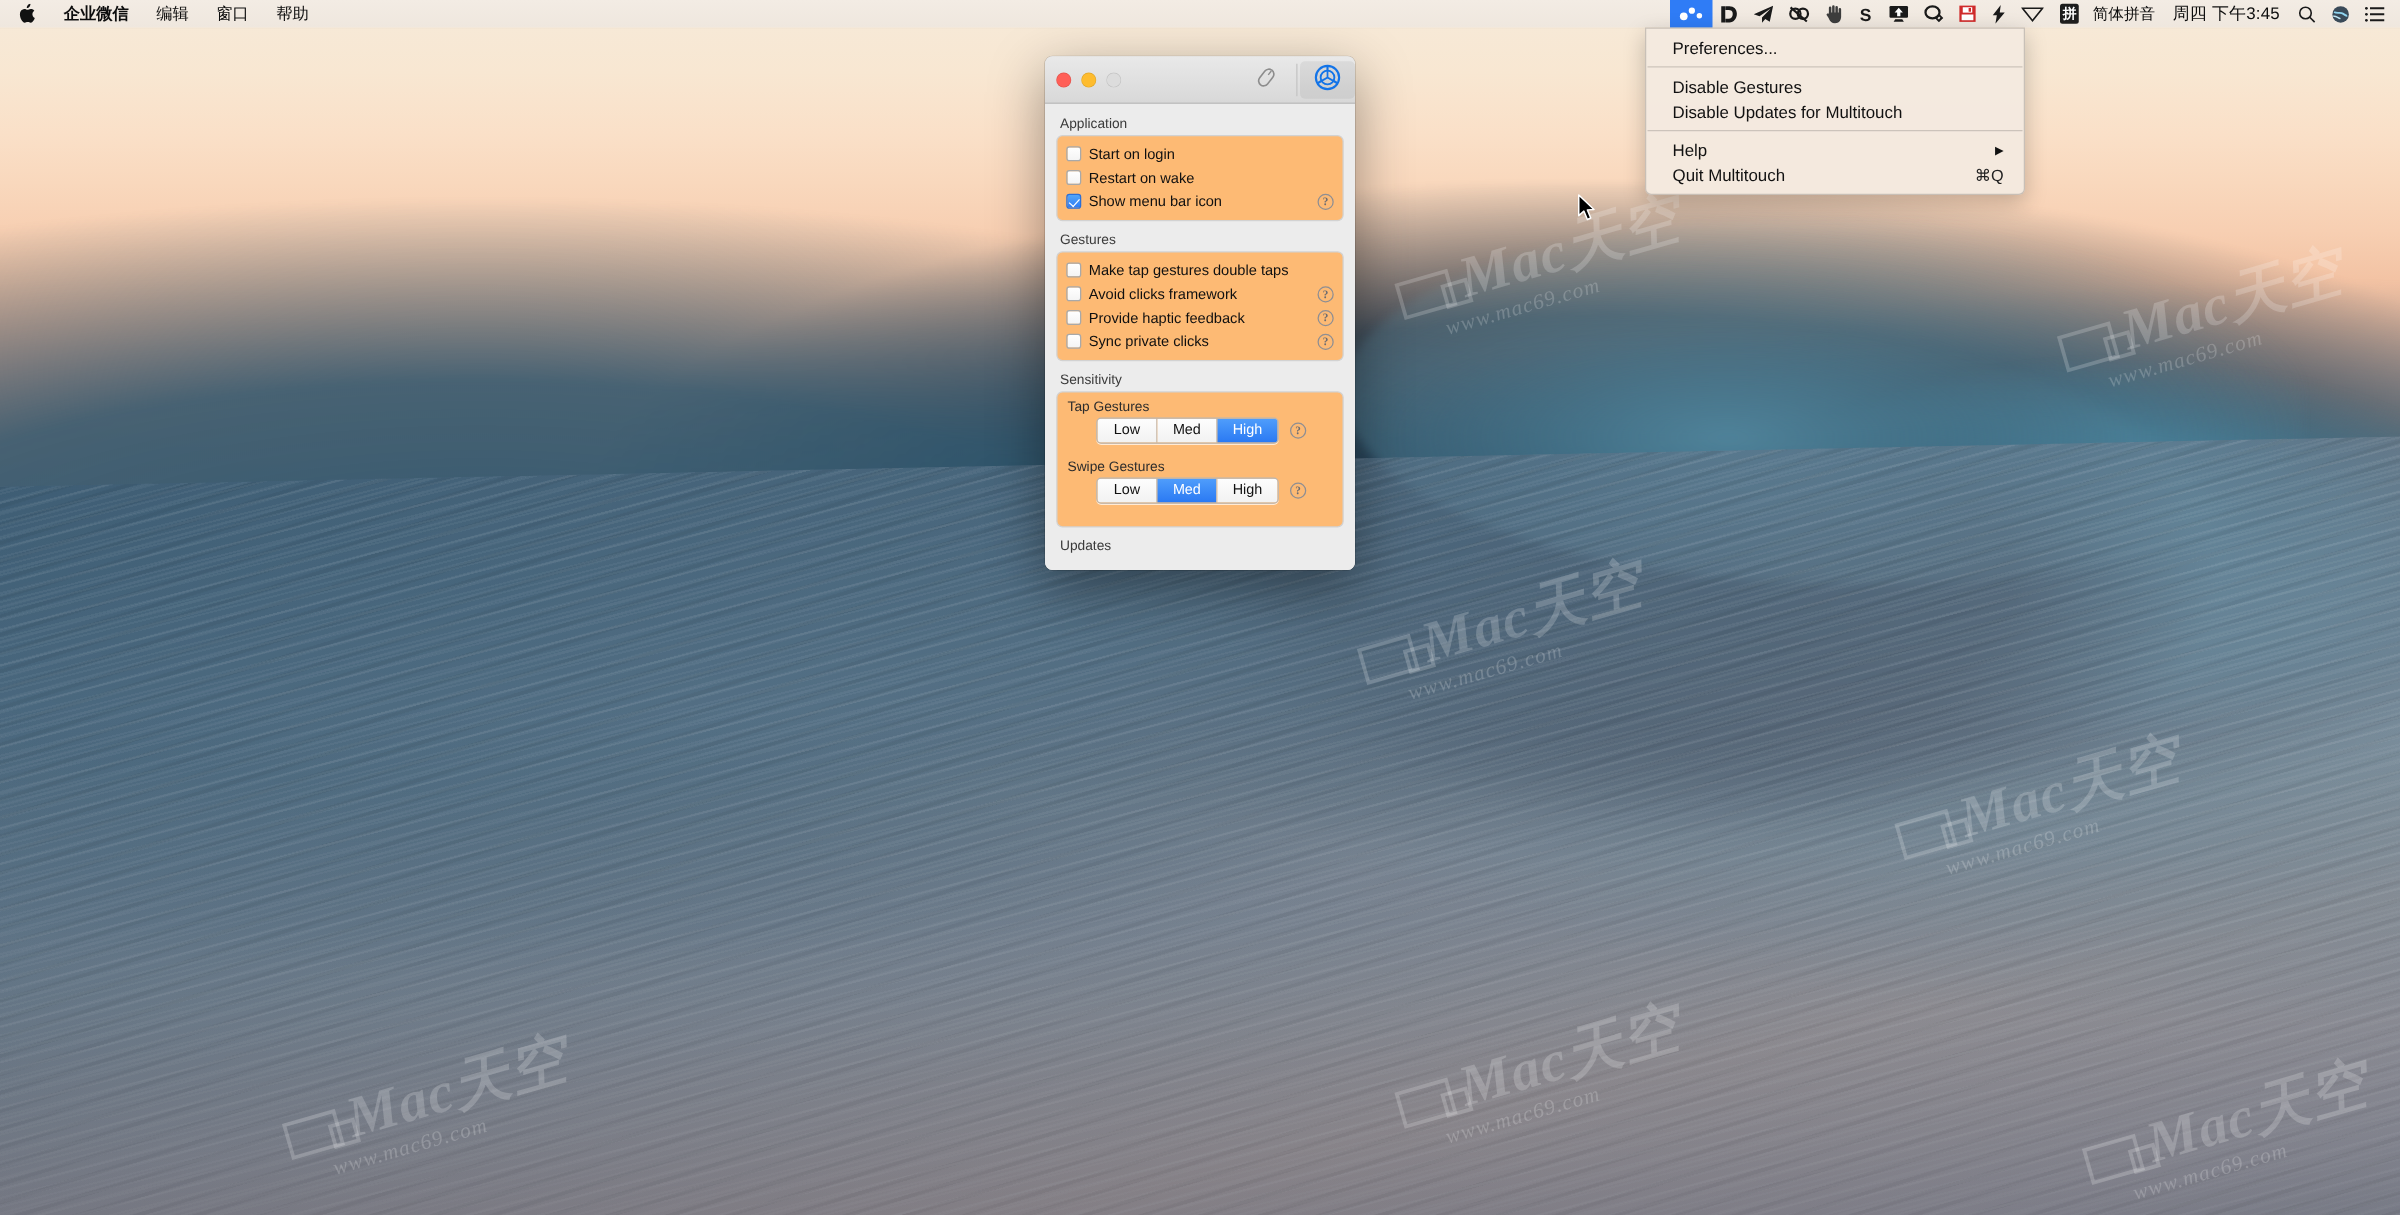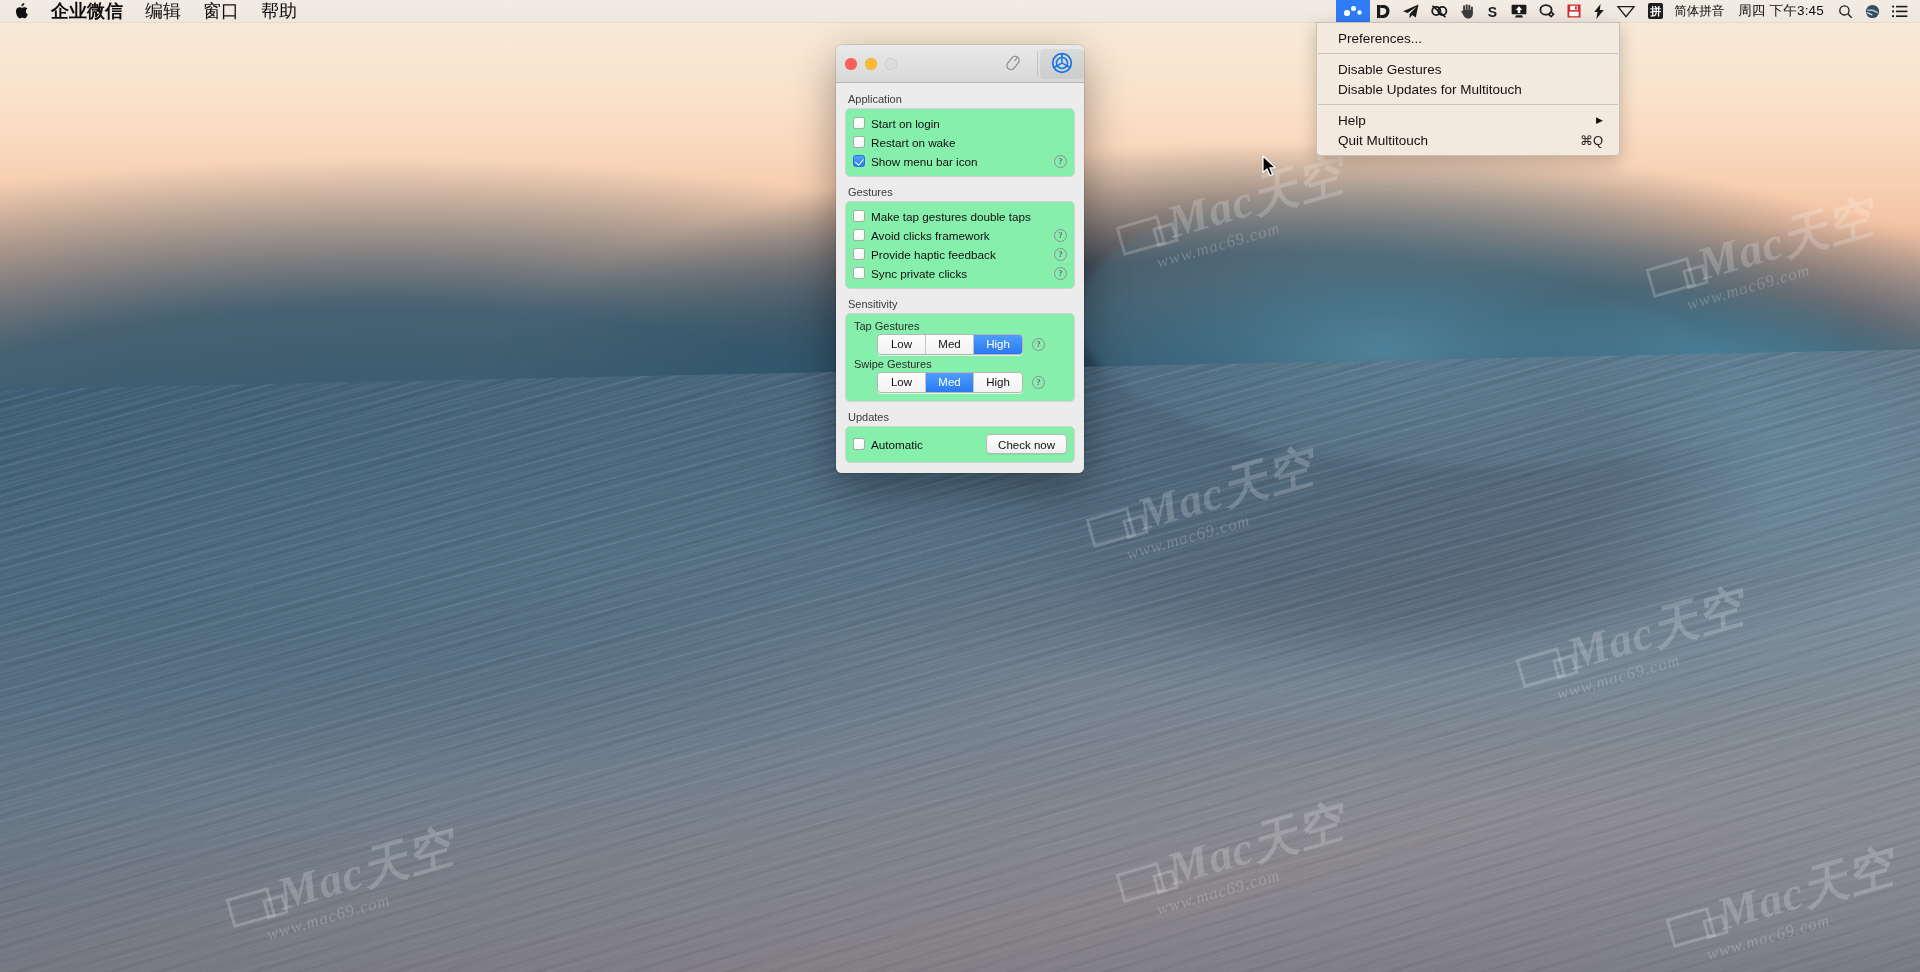--- a/index.html
+++ b/index.html
@@ -126,21 +126,21 @@
     background: linear-gradient(180deg,#f3ece4 0%, #efe7de 100%);
     display:flex; align-items:center;
     font-size:13px; color:#0d0d0d;
     z-index: 40;
     box-shadow: 0 0 0 0.5px rgba(0,0,0,0.12);
   }
   #menubar-left { display:flex; align-items:center; height:100%; }
   #menubar-right { margin-left:auto; display:flex; align-items:center; height:100%; padding-right:6px; }
   .mb-item {
     padding: 0 11px; height:100%; display:flex; align-items:center;
-    cursor:default; font-size:18px;
+    cursor:default; font-size:13px;
   }
   .mb-item.apple { padding: 0 12px 0 14px; font-size:15px; }
   .mb-item.bold { font-weight:700; }
   .mb-icon {
     height:100%; display:flex; align-items:center; justify-content:center;
     padding: 0 6px; cursor:default;
   }
   .mb-icon.active { background:#2f7cf6; }
   .mb-icon svg { display:block; }
   .mb-text { font-size:12.5px; padding:0 4px; }
@@ -201,21 +201,21 @@
     background: rgba(0,0,0,0.055);
     border-radius:4px;
     height:30px;
   }
 
   .content { padding: 8px 9px 10px 9px; background:#ececec; }
   .group-title {
     font-size:11px; color:#3a3a3a; margin: 2px 0 3px 3px; font-weight:400;
   }
   .group-box {
-    background:#86efac;
+    background:#fdba74;
     border:1px solid #d2d2d2;
     border-radius:5px;
     padding: 4px 7px 5px 7px;
     margin-bottom:9px;
   }
   .row {
     display:flex; align-items:center; height:18px; margin:1px 0;
   }
   .cb {
     width:12px; height:12px; border-radius:2.5px;
@@ -234,21 +234,21 @@
   }
   .row-label { font-size:11.7px; color:#101010; white-space:nowrap; }
   .help {
     margin-left:auto; width:13px; height:13px; border-radius:50%;
     border:1px solid #8e8e93; color:#6a6a70;
     font-size:9px; line-height:11px; text-align:center; flex:none;
     font-family:"Liberation Serif", serif; font-weight:700;
     cursor:default;
   }
   .sub-label { font-size:11px; color:#2c2c2c; margin: 2px 0 2px 1px; }
-  .seg-row { display:flex; align-items:center; margin-bottom:3px; }
+  .seg-row { display:flex; align-items:center; margin-bottom:13px; }
   .segmented {
     display:flex; border:1px solid #b6b6b6; border-radius:4px;
     overflow:hidden; margin-left:24px;
     box-shadow: 0 1px 0 rgba(255,255,255,0.7);
   }
   .seg {
     width:48px; height:19px; line-height:19px; text-align:center;
     font-size:11.5px; color:#111;
     background: linear-gradient(180deg,#fdfdfd 0%, #f2f2f2 100%);
     border-right:1px solid #c4c4c4;
@@ -559,27 +559,20 @@
           <div class="segmented">
             <div class="seg">Low</div>
             <div class="seg on">Med</div>
             <div class="seg">High</div>
           </div>
           <span class="help seg-help">?</span>
         </div>
       </div>
 
       <div class="group-title">Updates</div>
-      <div class="group-box" style="margin-bottom:0; padding-top:6px; padding-bottom:7px;">
-        <div class="row" style="height:20px;">
-          <span class="cb"></span>
-          <span class="row-label">Automatic</span>
-          <span class="btn">Check now</span>
-        </div>
-      </div>
 
     </div>
   </div>
 
   <div id="cursor">
     <svg width="16" height="23" viewBox="0 0 16 23" aria-hidden="true">
       <path d="M1 1 1 17.5 5.1 13.9 7.9 20.6 10.6 19.4 7.9 12.9 13.2 12.6z" fill="#000" stroke="#fff" stroke-width="1.2" stroke-linejoin="round"></path>
     </svg>
   </div>
 

